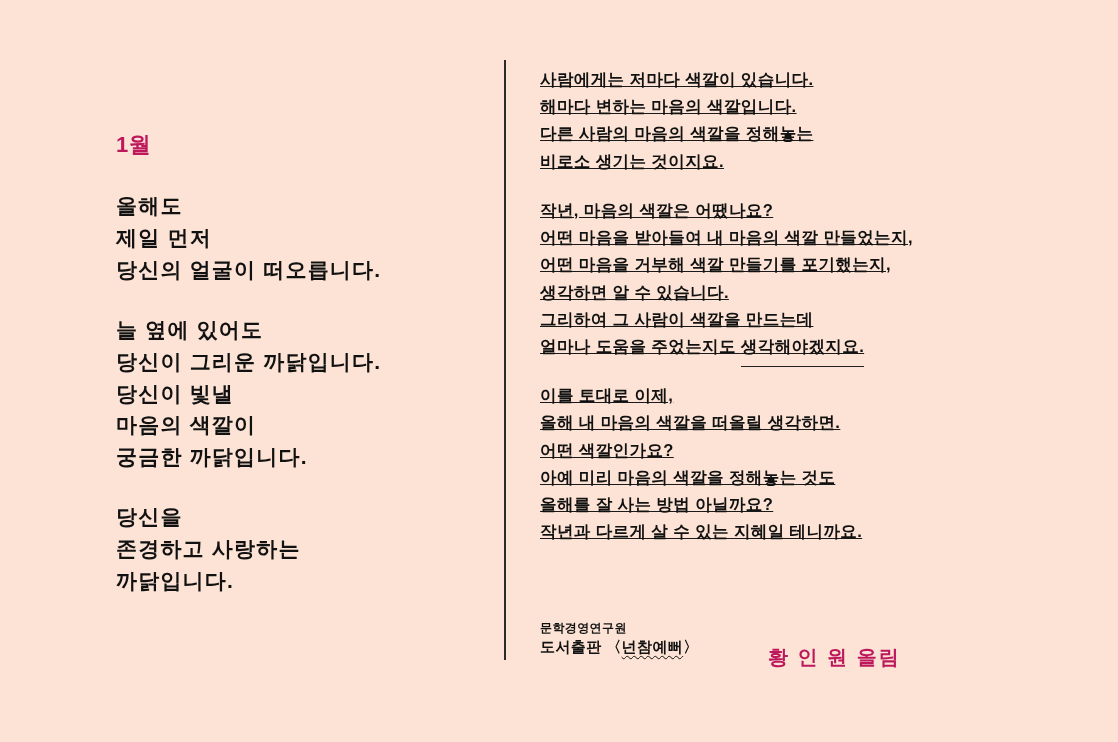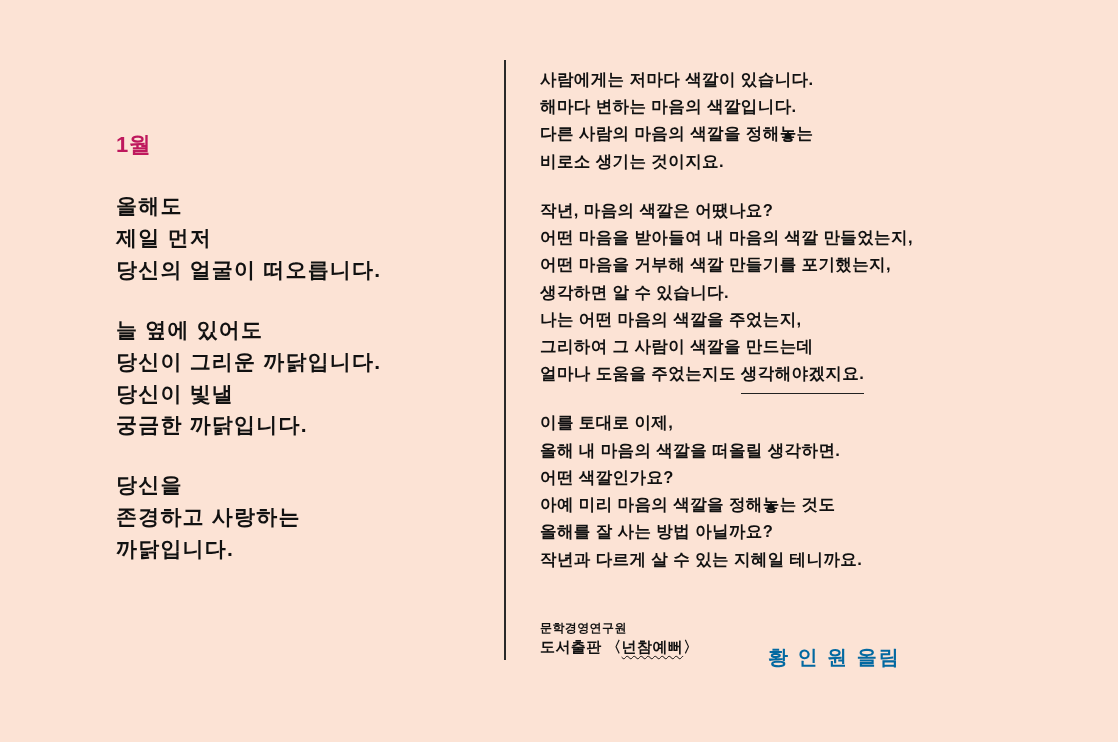--- a/index.html
+++ b/index.html
@@ -57,20 +57,21 @@
   }
   
   .right-col {
     position: absolute;
     left: 540px;
     top: 66px;
     width: 540px;
   }
   .r-stanza {
     margin-bottom: 22px;
+    text-decoration: underline;
   }
   .r-stanza .line {
     font-size: 16.5px;
     font-weight: 700;
     line-height: 1.65;
     letter-spacing: 0.4px;
     color: #111;
     white-space: pre;
   }
   .underline-part {
@@ -109,21 +110,21 @@
     text-decoration-thickness: 1px;
     text-underline-offset: 3px;
   }
   .sig-name {
     position: absolute;
     left: 228px;
     top: 26px;
     font-size: 20px;
     font-weight: 700;
     letter-spacing: 2px;
-    color: #0369a1;
+    color: #be185d;
     white-space: pre;
   }
 </style>
 </head>
 <body>
 
 <div class="page">
 
   <div class="divider"></div>
 
@@ -133,20 +134,21 @@
     <div class="stanza">
       <div class="line">올해도</div>
       <div class="line">제일 먼저</div>
       <div class="line">당신의 얼굴이 떠오릅니다.</div>
     </div>
 
     <div class="stanza">
       <div class="line">늘 옆에 있어도</div>
       <div class="line">당신이 그리운 까닭입니다.</div>
       <div class="line">당신이 빛낼</div>
+      <div class="line">마음의 색깔이</div>
       <div class="line">궁금한 까닭입니다.</div>
     </div>
 
     <div class="stanza">
       <div class="line">당신을</div>
       <div class="line">존경하고 사랑하는</div>
       <div class="line">까닭입니다.</div>
     </div>
   </div>
 
@@ -157,21 +159,20 @@
       <div class="line">해마다 변하는 마음의 색깔입니다.</div>
       <div class="line">다른 사람의 마음의 색깔을 정해놓는</div>
       <div class="line">비로소 생기는 것이지요.</div>
     </div>
 
     <div class="r-stanza">
       <div class="line">작년, 마음의 색깔은 어땠나요?</div>
       <div class="line">어떤 마음을 받아들여 내 마음의 색깔 만들었는지,</div>
       <div class="line">어떤 마음을 거부해 색깔 만들기를 포기했는지,</div>
       <div class="line">생각하면 알 수 있습니다.</div>
-      <div class="line">나는 어떤 마음의 색깔을 주었는지,</div>
       <div class="line">그리하여 그 사람이 색깔을 만드는데</div>
       <div class="line"><span>얼마나 도움을 주었는지도 <span class="underline-part">생각해야겠지요.</span></span></div>
     </div>
 
     <div class="r-stanza">
       <div class="line">이를 토대로 이제,</div>
       <div class="line">올해 내 마음의 색깔을 떠올릴 생각하면.</div>
       <div class="line">어떤 색깔인가요?</div>
       <div class="line">아예 미리 마음의 색깔을 정해놓는 것도</div>
       <div class="line">올해를 잘 사는 방법 아닐까요?</div>

